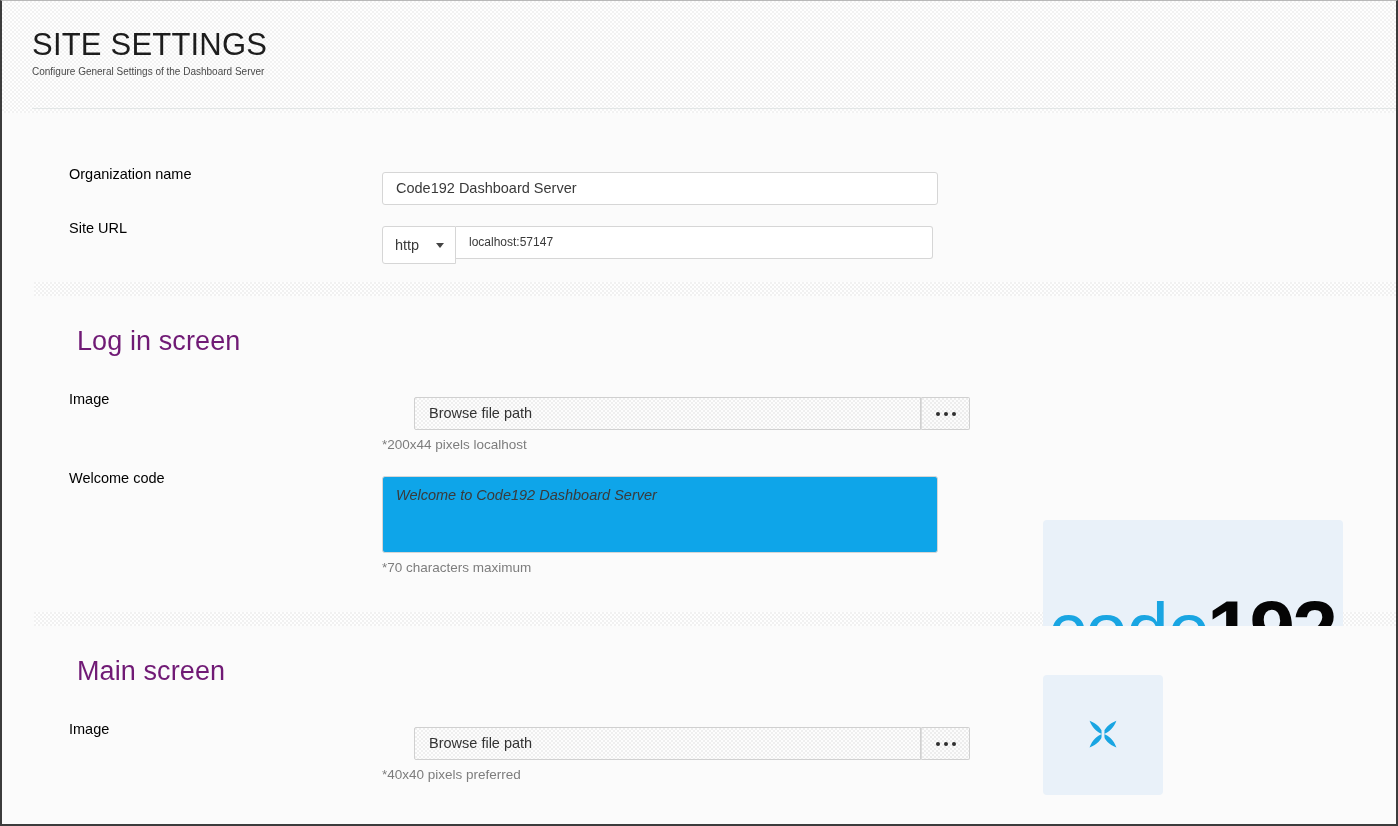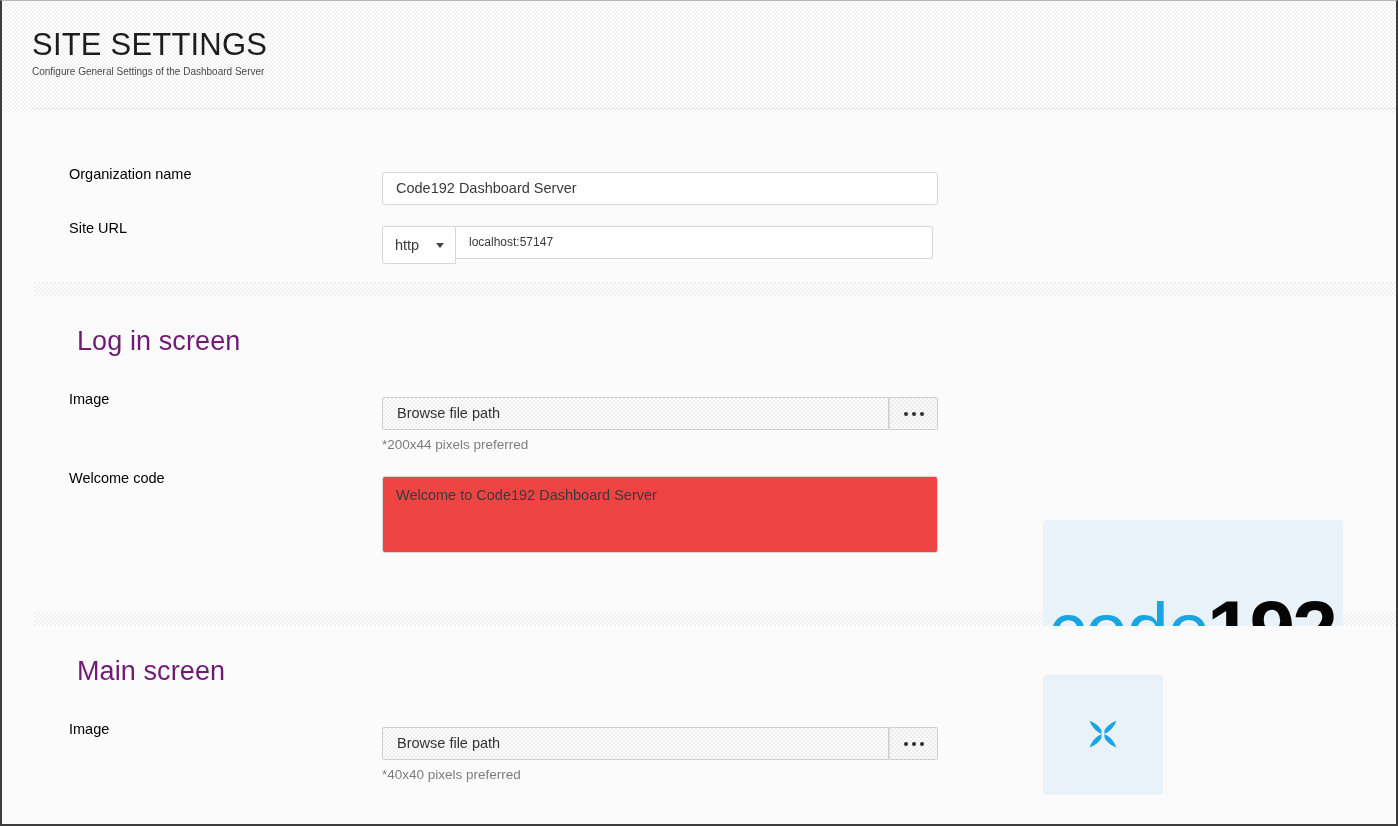--- a/index.html
+++ b/index.html
@@ -197,20 +197,21 @@
     padding-left: 13px;
     white-space: nowrap;
     overflow: hidden;
   }
 
   
   .file-group {
     display: flex;
     width: 556px;
     height: 33px;
+    margin-left: 32px;
   }
   .file-path {
     box-sizing: border-box;
     flex: 1;
     height: 33px;
     border: 1px solid #d0d0d0;
     border-radius: 2px 0 0 2px;
     background-color: #efefef;
     background-image:
       linear-gradient(45deg, rgba(255,255,255,.85) 25%, transparent 25%, transparent 75%, rgba(255,255,255,.85) 75%),
@@ -249,25 +250,26 @@
     background: #2f2f2f;
   }
 
   
   .textarea {
     box-sizing: border-box;
     width: 556px;
     height: 77px;
     border: 1px solid #d6d6d6;
     border-radius: 3px;
-    background: #ef4444;
+    background: #0ea5e9;
     font-size: 14.5px;
     color: #3a3a3a;
     padding: 9px 0 0 13px;
     line-height: 1.3;
+    font-style: italic;
   }
 
   
   .preview {
     position: absolute;
     background: #e9f1f9;
     border-radius: 4px;
     display: flex;
     align-items: center;
     justify-content: center;
@@ -370,28 +372,29 @@
         <div class="label">Image</div>
         <div class="field">
           <div class="file-group">
             <div class="file-path">Browse file path</div>
             <div class="file-btn">
               <i></i>
               <i></i>
               <i></i>
             </div>
           </div>
-          <div class="hint">*200x44 pixels preferred</div>
+          <div class="hint">*200x44 pixels localhost</div>
         </div>
       </div>
 
       <div class="row" style="top:174px;">
         <div class="label">Welcome code</div>
         <div class="field">
           <div class="textarea">Welcome to Code192 Dashboard Server</div>
+          <div class="hint">*70 characters maximum</div>
         </div>
       </div>
 
       <div class="preview preview-login">
         <div class="logo192">
           <span class="brk">[</span>
           <span class="code">code</span>
           <span class="num">192</span>
           <span class="brk">]</span>
         </div>

